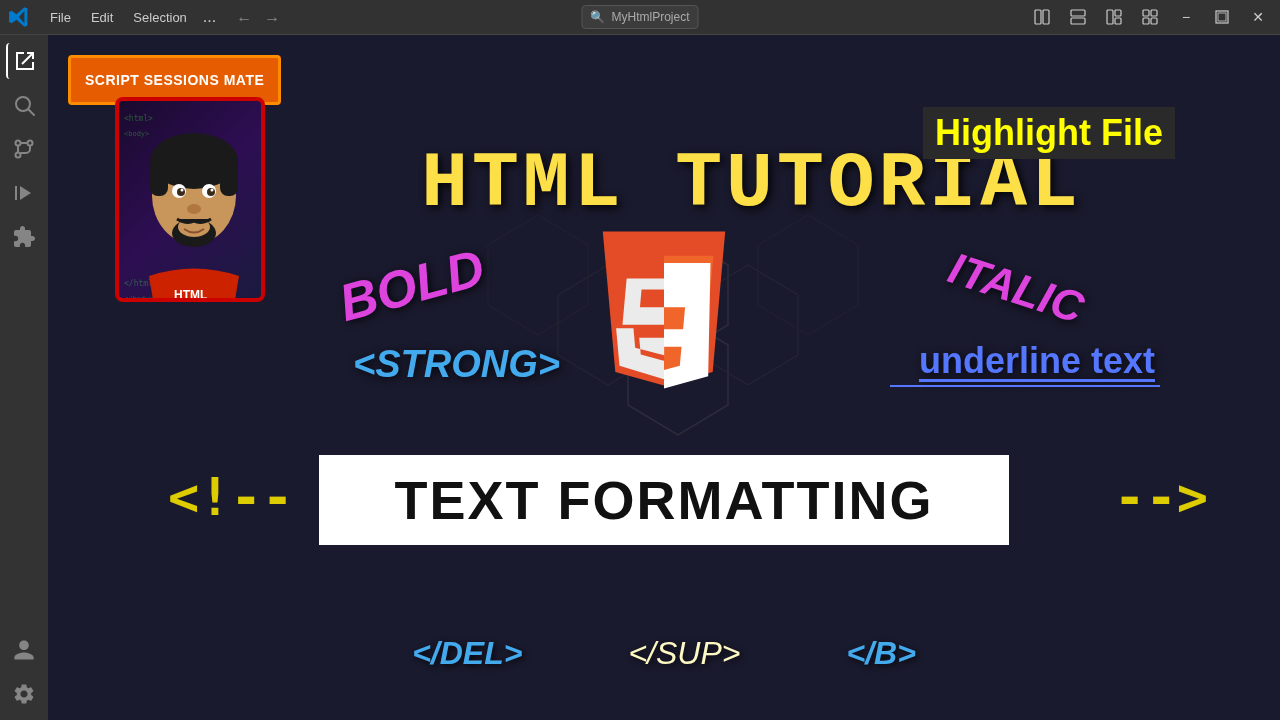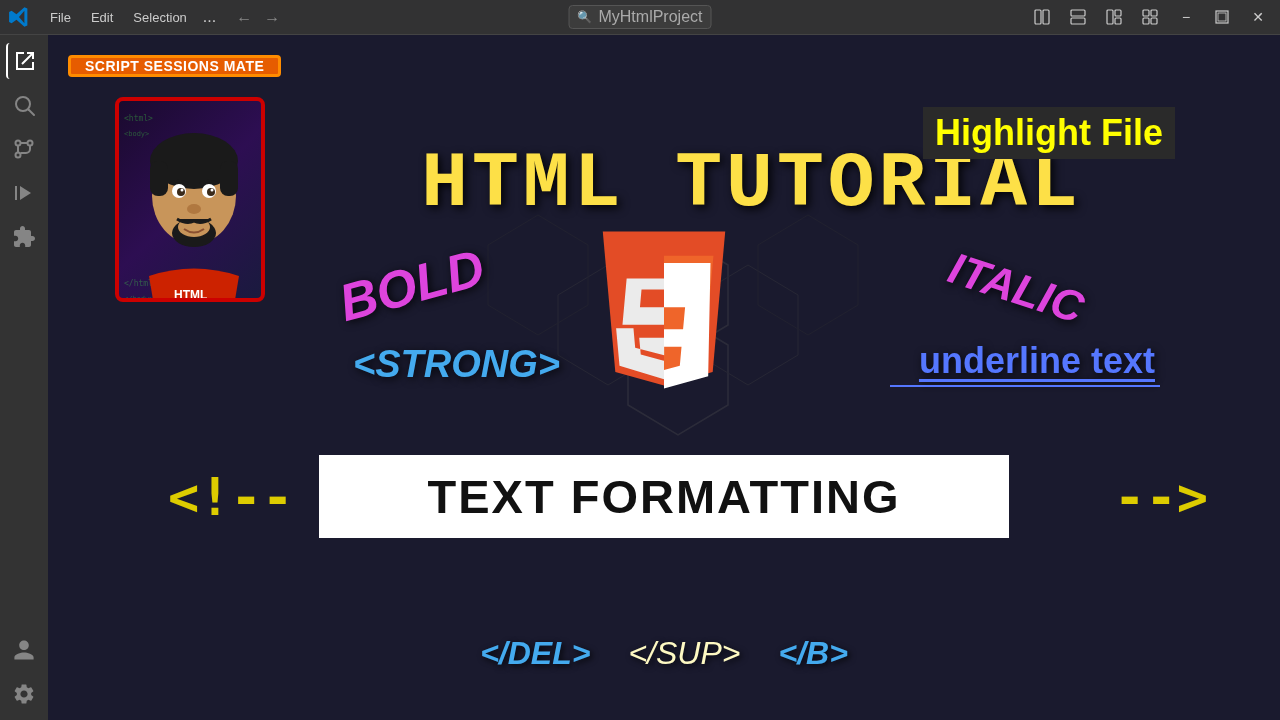--- a/index.html
+++ b/index.html
@@ -67,21 +67,21 @@
       display: flex;
       align-items: center;
       padding: 0 8px;
       gap: 6px;
       margin: 0 auto;
       position: absolute;
       left: 50%;
       transform: translateX(-50%);
     }
     .titlebar-search-text {
-      font-size: 16px;
+      font-size: 12px;
       color: #aaa;
     }
     .titlebar-window-controls {
       display: flex;
       gap: 8px;
       margin-left: auto;
       align-items: center;
     }
     .win-btn {
       width: 28px; height: 28px;
@@ -290,21 +290,21 @@
         <polygon points="630,200 680,230 680,290 630,320 580,290 580,230" fill="none" stroke="#555" stroke-width="1.5"></polygon>
         <polygon points="630,280 680,310 680,370 630,400 580,370 580,310" fill="none" stroke="#555" stroke-width="1.5"></polygon>
         <polygon points="560,230 610,260 610,320 560,350 510,320 510,260" fill="none" stroke="#444" stroke-width="1"></polygon>
         <polygon points="700,230 750,260 750,320 700,350 650,320 650,260" fill="none" stroke="#444" stroke-width="1"></polygon>
         <polygon points="490,180 540,210 540,270 490,300 440,270 440,210" fill="none" stroke="#333" stroke-width="1"></polygon>
         <polygon points="760,180 810,210 810,270 760,300 710,270 710,210" fill="none" stroke="#333" stroke-width="1"></polygon>
       </svg>
 
       <div class="channel-avatar-area">
         <div>
-          <span style="background:#e65c00;color:white;font-weight:900;font-size:14px;padding:0 14px;border-radius:4px;display:inline-block;border:3px solid #ff8c00;letter-spacing:0.5px;font-family:Arial,sans-serif;">SCRIPT SESSIONS MATE</span>
+          <span style="background:#e65c00;color:white;font-weight:900;font-size:14px;padding:14px 14px;border-radius:4px;display:inline-block;border:3px solid #ff8c00;letter-spacing:0.5px;font-family:Arial,sans-serif;">SCRIPT SESSIONS MATE</span>
         </div>
       </div>
 
       <div style="position:absolute;top:62px;left:55px;width:150px;height:205px;border:4px solid #cc0000;border-radius:8px;overflow:hidden;background:linear-gradient(135deg, #1a0a2e 0%, #2d0e52 50%, #1a1a3e 100%);z-index:10;margin-left:12px;">
         
         <svg width="150" height="205" viewBox="0 0 150 205">
 
           <text x="5" y="20" font-size="8" fill="#44ff44" opacity="0.3" font-family="monospace">&lt;html&gt;</text>
           <text x="5" y="35" font-size="7" fill="#44ff44" opacity="0.3" font-family="monospace">  &lt;body&gt;</text>
           <text x="5" y="185" font-size="8" fill="#44ff44" opacity="0.3" font-family="monospace">&lt;/html&gt;</text>
@@ -363,26 +363,26 @@
 
       <div style="position:absolute;top:308px;left:305px;font-size:38px;font-weight:900;color:#44aaee;font-style:italic;z-index:5;text-shadow:2px 2px 8px rgba(0,0,0,0.8);font-family:Arial,sans-serif;">&lt;STRONG&gt;</div>
 
       <div style="position:absolute;top:350px;right:120px;width:270px;height:2px;background:#5577ff;z-index:5;"></div>
 
       <div style="position:absolute;top:72px;right:105px;font-size:36px;font-weight:900;color:yellow;background:#2a2a2a;padding:5px 12px;z-index:5;font-family:Arial,sans-serif;">Highlight File</div>
 
       <div style="position:absolute;top:432px;left:120px;font-size:52px;font-weight:900;color:#ddcc00;z-index:7;font-family:monospace;">&lt;!--</div>
 
       <div style="position:absolute;top:420px;left:50%;transform:translateX(-50%);background:white;padding:14px 50px;z-index:8;min-width:690px;text-align:center;">
-        <span style="font-size:47px;font-weight:900;color:#111;letter-spacing:2px;white-space:nowrap;font-family:Arial,sans-serif;">TEXT FORMATTING</span>
+        <span style="font-size:54px;font-weight:900;color:#111;letter-spacing:2px;white-space:nowrap;font-family:Arial,sans-serif;">TEXT FORMATTING</span>
       </div>
 
       <div style="position:absolute;top:432px;right:72px;font-size:52px;font-weight:900;color:#ddcc00;z-index:7;font-family:monospace;">--&gt;</div>
 
-      <div style="position:absolute;bottom:48px;left:50%;transform:translateX(-50%);display:flex;gap:38px;z-index:5;">
+      <div style="position:absolute;bottom:48px;left:50%;transform:translateX(-50%);display:flex;gap:106px;z-index:5;">
         <span style="font-size:32px;font-weight:700;color:#44aaee;font-style:italic;text-shadow:2px 2px 6px rgba(0,0,0,0.8);font-family:Arial,sans-serif;">&lt;/DEL&gt;</span>
         <span style="font-size:32px;font-weight:400;color:#fef9c3;font-style:italic;text-shadow:2px 2px 6px rgba(0,0,0,0.8);font-family:Arial,sans-serif;">&lt;/SUP&gt;</span>
         <span style="font-size:32px;font-weight:700;color:#44aaee;font-style:italic;text-shadow:2px 2px 6px rgba(0,0,0,0.8);font-family:Arial,sans-serif;">&lt;/B&gt;</span>
       </div>
 
     </div>
   </div>
 
 </div>
 

